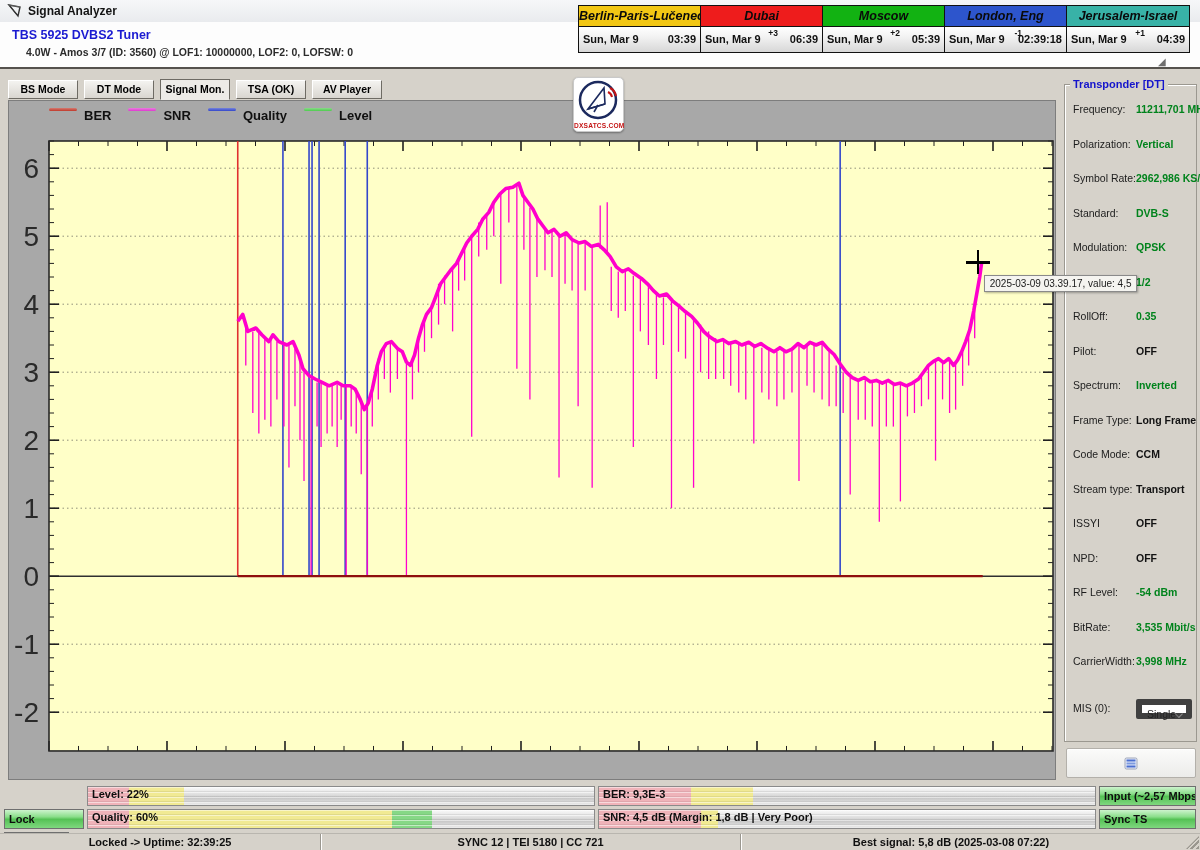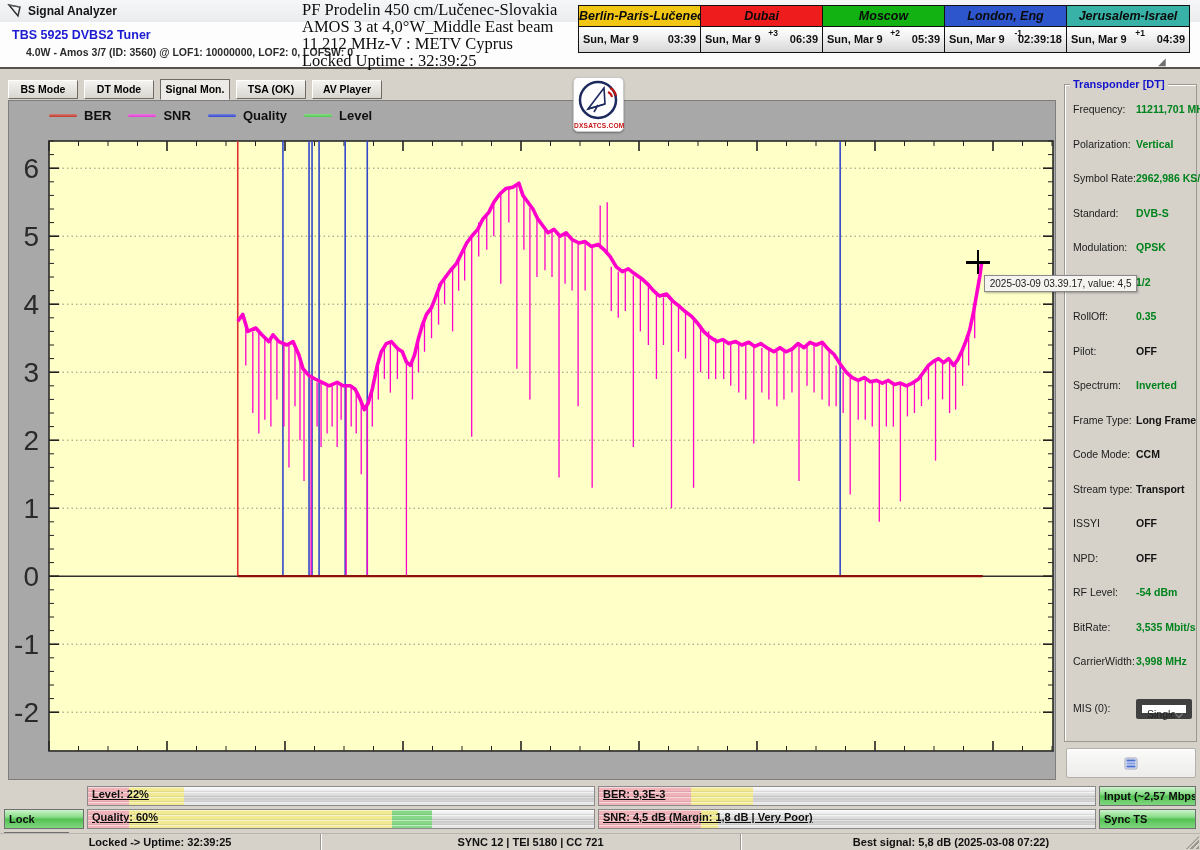--- a/index.html
+++ b/index.html
@@ -35,21 +35,21 @@
   
   #tabs { position:absolute; left:8px; top:80px; display:flex; gap:6px; }
   .tab { width:70px; height:19px; font-size:10.5px; font-weight:700; text-align:center; line-height:17px;
     background:linear-gradient(180deg,#f4f3f0,#d9d6d0); border:1px solid #8a877f;
     border-top-color:#ffffff; border-left-color:#ffffff; border-bottom-color:#6e6b64; border-right-color:#6e6b64; cursor:default; }
   .tab.active { height:21px; margin-top:-1px; background:#edebe7; border:1px solid #6e6b64; border-bottom-color:#edebe7; }
 
   
   #chart-frame { position:absolute; left:8px; top:100px; width:1048px; height:680px; background:#a8a8a8; border:1px solid #7d7d7d; }
   #legend { position:absolute; left:40px; top:5px; display:flex; gap:17px; align-items:center; height:18px; }
-  .legend-item { display:flex; align-items:center; gap:7px; }
+  .legend-item { display:flex; gap:7px; }
   .legend-swatch { width:28px; height:3px; border-radius:2px; }
   .legend-label { font-size:13px; font-weight:600; color:#101010; }
   #chart-svg { position:absolute; left:0; top:0; }
 
   
   .crosshair-line { position:absolute; background:#000; z-index:40; }
   #tooltip { position:absolute; z-index:41; background:#f5f4f0; border:1px solid #8a8a8a; box-shadow:1px 1px 2px rgba(0,0,0,.3); font-size:10px; padding:2px 5px; white-space:nowrap; color:#1a1a1a; }
 
   
   #panel { position:absolute; left:1064px; top:84px; width:133px; height:658px; border:1px solid #9b9890; box-shadow:inset 1px 1px 0 #ffffff; }
@@ -63,21 +63,21 @@
   #panel-button { position:absolute; left:1066px; top:748px; width:130px; height:30px;
     background:linear-gradient(180deg,#fbfbfa,#ececea); border:1px solid #b3b0aa; border-radius:2px;
     box-shadow:inset 0 1px 0 #fff; display:flex; align-items:center; justify-content:center; }
 
   
   .gbox { position:absolute; height:20px; background:linear-gradient(180deg,#cdf3cd 0%,#8ade8a 38%,#55c255 52%,#7fd77f 100%);
     border:1px solid #6f6f6f; font-size:11px; font-weight:700; color:#0e0e0e; line-height:18px; padding-left:4px; overflow:hidden; white-space:nowrap; }
   .sigbar { position:absolute; height:20px; border:1px solid #8a8a8a; background:linear-gradient(180deg,#fafafa 0%,#dcdcdc 45%,#c6c6c6 60%,#ececec 100%); overflow:hidden; }
   .sigbar .seg { position:absolute; top:0; bottom:0; }
   .sigbar .ridges { position:absolute; inset:0; background:repeating-linear-gradient(180deg, rgba(255,255,255,.5) 0 1px, rgba(0,0,0,0) 1px 4px, rgba(0,0,0,.07) 4px 5px); }
-  .sigbar .bar-label { position:absolute; left:4px; top:1px; font-size:11px; font-weight:700; color:#0e0e0e; white-space:nowrap;text-decoration:underline; }
+  .sigbar .bar-label { position:absolute; left:4px; top:1px; font-size:11px; font-weight:700; color:#0e0e0e; white-space:nowrap; }
 
   
   #statusbar { position:absolute; left:0; top:833px; width:1200px; height:17px; background:#d6d2ca; border-top:1px solid #b9b6af; display:flex; }
   .sb-sec { height:17px; line-height:16px; font-size:11px; font-weight:700; color:#101010; text-align:center; border-right:1px solid #9a978f; box-shadow:1px 0 0 #fff; }
   .sb-sec:last-child { border-right:none; box-shadow:none; }
   #sb-grip { position:absolute; right:1px; top:836px; width:13px; height:13px;
     background:repeating-linear-gradient(135deg,#9a978f 0 2px,transparent 2px 4px); clip-path:polygon(100% 0,100% 100%,0 100%); }
 </style>
 </head>
 <body>
@@ -88,26 +88,20 @@
       <path d="M2 2 L13 4 L11 13 Z" fill="none" stroke="#333" stroke-width="1.4"></path>
       <line x1="2" y1="2" x2="11" y2="13" stroke="#333" stroke-width="1"></line>
       <line x1="13" y1="4" x2="2" y2="2" stroke="#777" stroke-width=".6"></line>
     </svg>
     <span class="app-title">Signal Analyzer</span>
   </div>
   <div id="tuner">
     <div class="tuner-name">TBS 5925 DVBS2 Tuner</div>
     <div class="tuner-config">4.0W - Amos 3/7 (ID: 3560) @ LOF1: 10000000, LOF2: 0, LOFSW: 0</div>
   </div>
-  <div id="header-text">
-      <div>PF Prodelin 450 cm/Lučenec-Slovakia</div>
-      <div>AMOS 3 at 4,0°W_Middle East beam</div>
-      <div>11 212 MHz-V : METV Cyprus</div>
-      <div>Locked Uptime : 32:39:25</div>
-    </div>
   <div id="clocks">
       <div class="clock">
         <div class="clock-name" style="background: rgb(242, 199, 20);">Berlin-Paris-Lučenec</div>
         <div class="clock-time-row">
           <span class="clock-date">Sun, Mar 9</span>
           <span class="clock-time">03:39</span>
         </div>
       </div>
       <div class="clock">
         <div class="clock-name" style="background: rgb(238, 28, 28);">Dubai</div>

